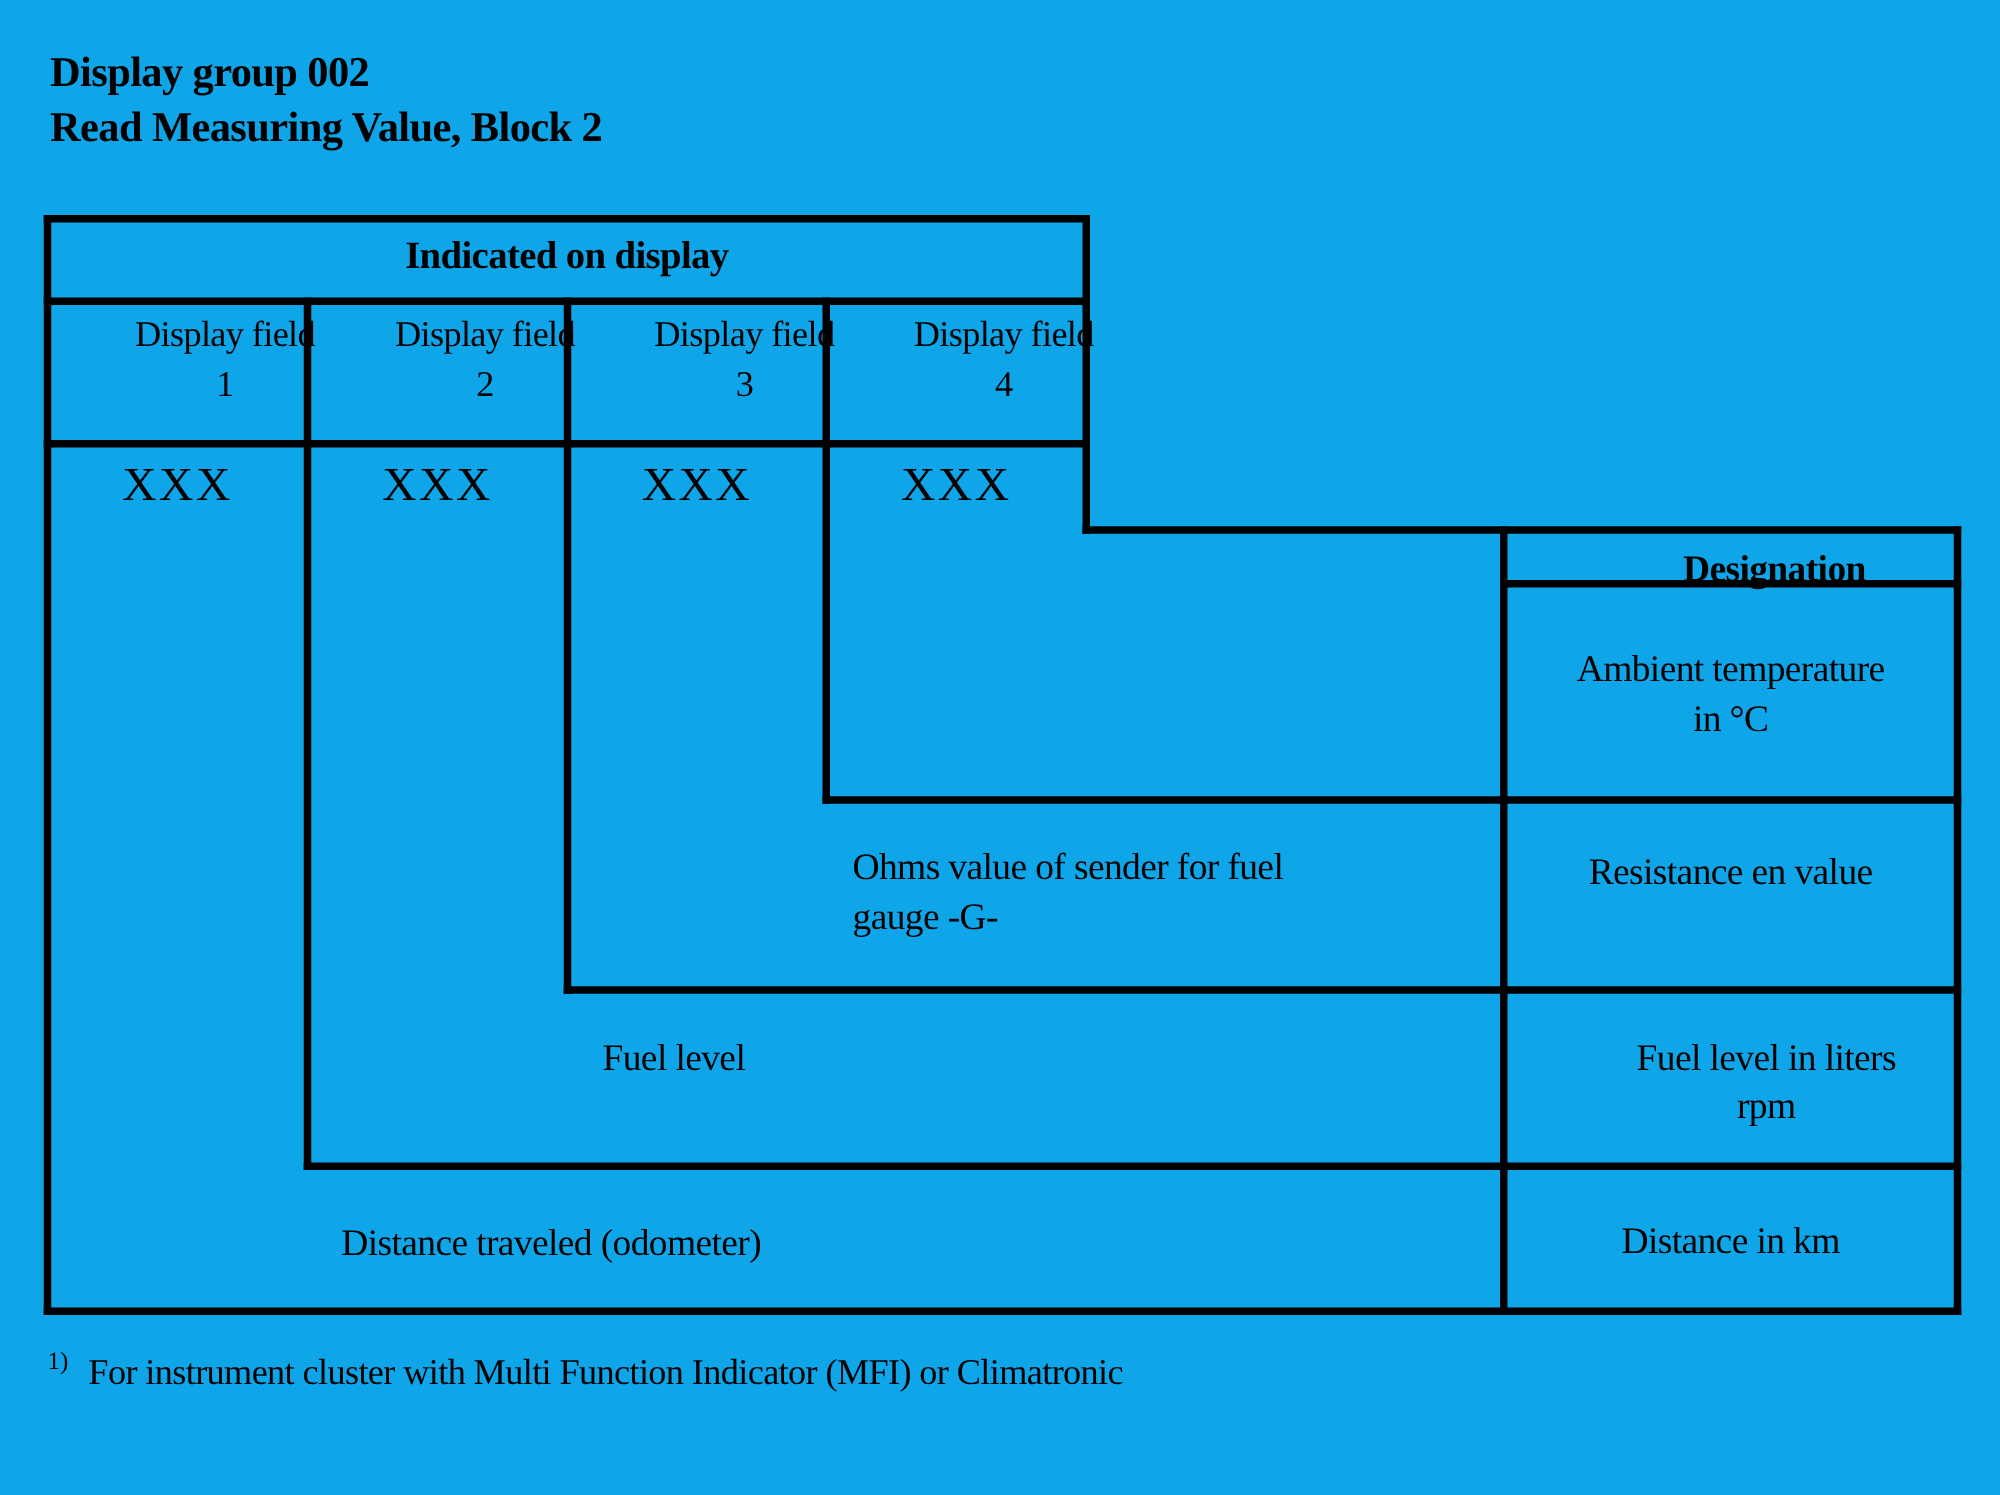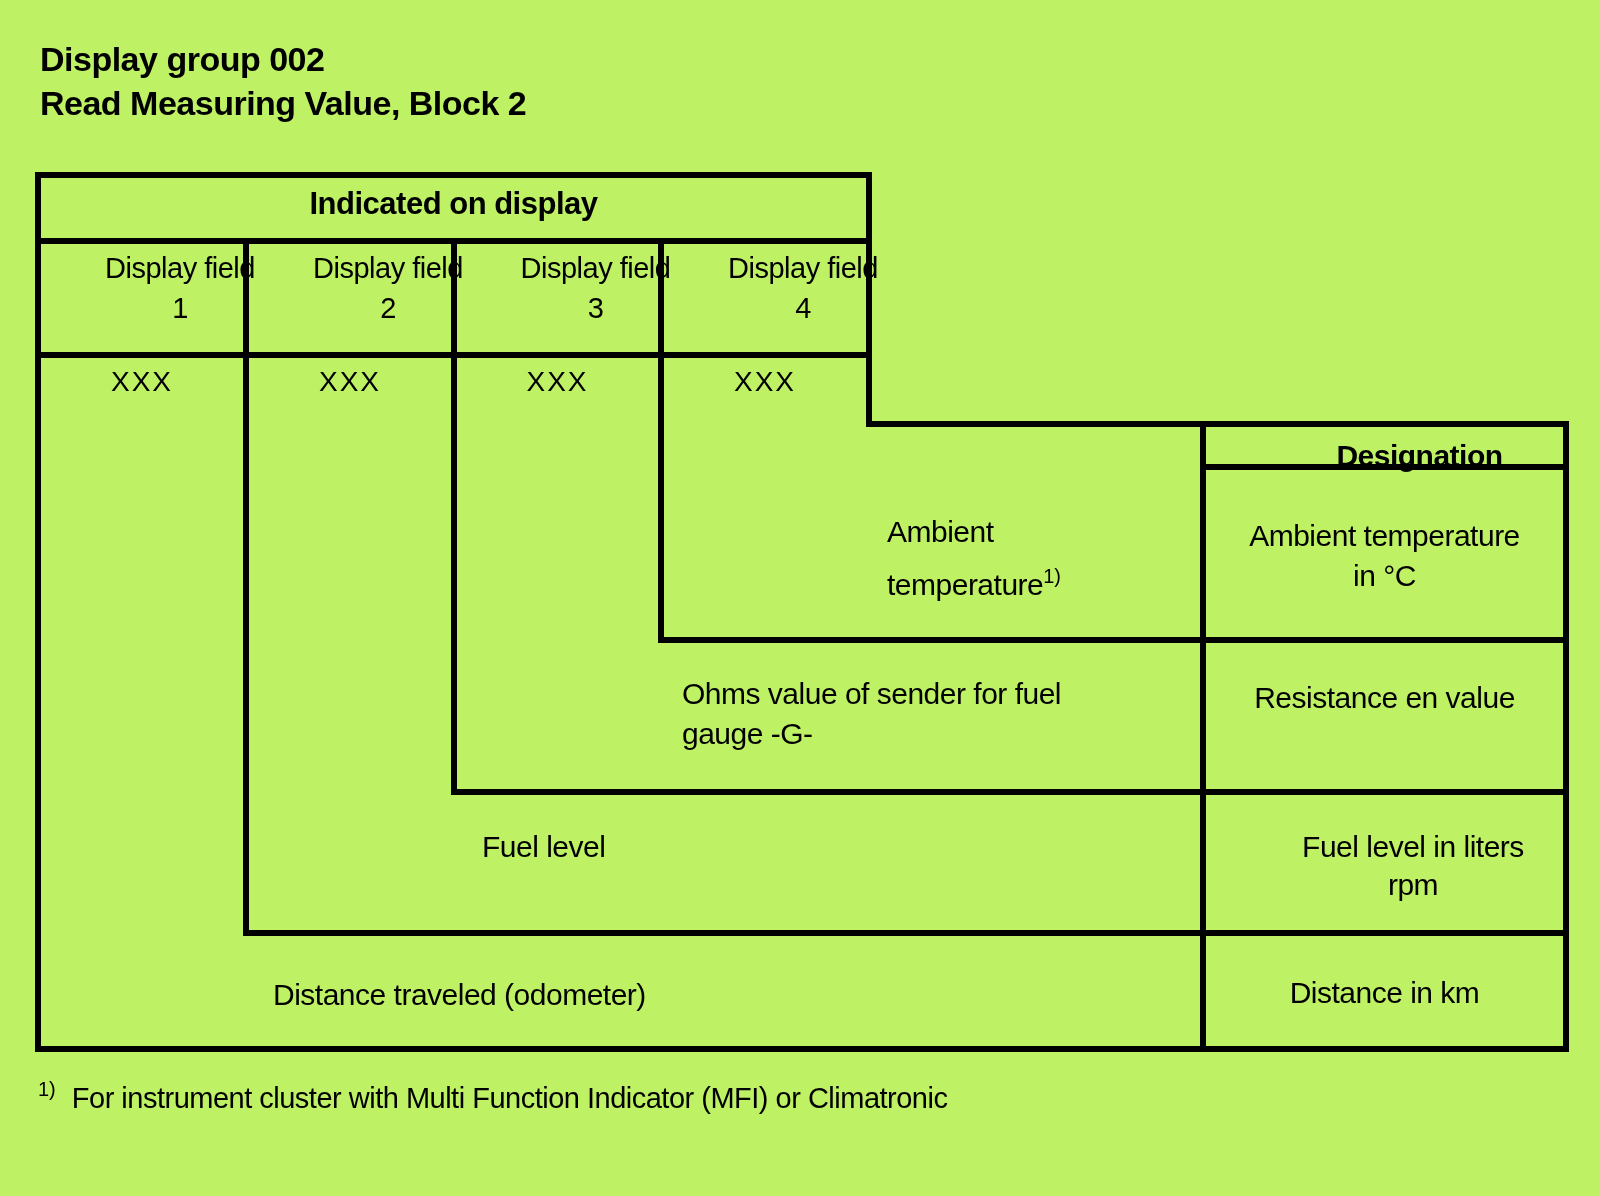--- a/index.html
+++ b/index.html
@@ -4,23 +4,23 @@
 <style>
   html, body {
     margin: 0;
     padding: 0;
     background: #ffffff;
   }
   #page {
     position: relative;
     width: 1600px;
     height: 1196px;
-    background: #bef264;
+    background: #0ea5e9;
     color: #000000;
-    font-family: Liberation Sans, sans-serif;
+    font-family: Liberation Serif, serif;
     letter-spacing: -0.5px;
     overflow: hidden;
   }
   .line {
     position: absolute;
     background: #000000;
   }
   .txt {
     position: absolute;
     white-space: nowrap;
@@ -40,21 +40,21 @@
   }
   .body-text {
     font-size: 30px;
   }
   .field-header {
     font-size: 29px;
     line-height: 40px;
     padding-left: 38px;
   }
   .xxx {
-    font-size: 28px;
+    font-size: 38px;
     letter-spacing: 2px;
   }
   .desc-label {
     font-size: 30px;
     line-height: 44px;
   }
   .desig-cell {
     font-size: 30px;
     line-height: 40px;
   }
@@ -112,24 +112,20 @@
     <div>4</div>
   </div>
 
   <div class="txt cell-center xxx" style="left:41px;  top:366px; width:202px;">XXX</div>
   <div class="txt cell-center xxx" style="left:249px; top:366px; width:202px;">XXX</div>
   <div class="txt cell-center xxx" style="left:457px; top:366px; width:201px;">XXX</div>
   <div class="txt cell-center xxx" style="left:664px; top:366px; width:202px;">XXX</div>
 
   <div class="txt big-header" style="left:1206px; top:439px; width:427px; font-size:30px;">Designation</div>
 
-  <div class="txt desc-label" style="left:887px; top:510px;">
-    <div>Ambient</div>
-    <div><span>temperature</span><span class="sup">1)</span></div>
-  </div>
   <div class="txt cell-center desig-cell" style="left:1206px; top:516px; width:357px;">
     <div>Ambient temperature</div>
     <div>in °C</div>
   </div>
 
   <div class="txt desc-label" style="left:682px; top:674px; line-height:40px;">
     <div>Ohms value of sender for fuel</div>
     <div>gauge -G-</div>
   </div>
   <div class="txt cell-center desig-cell" style="left:1206px; top:678px; width:357px;">Resistance en value</div>

